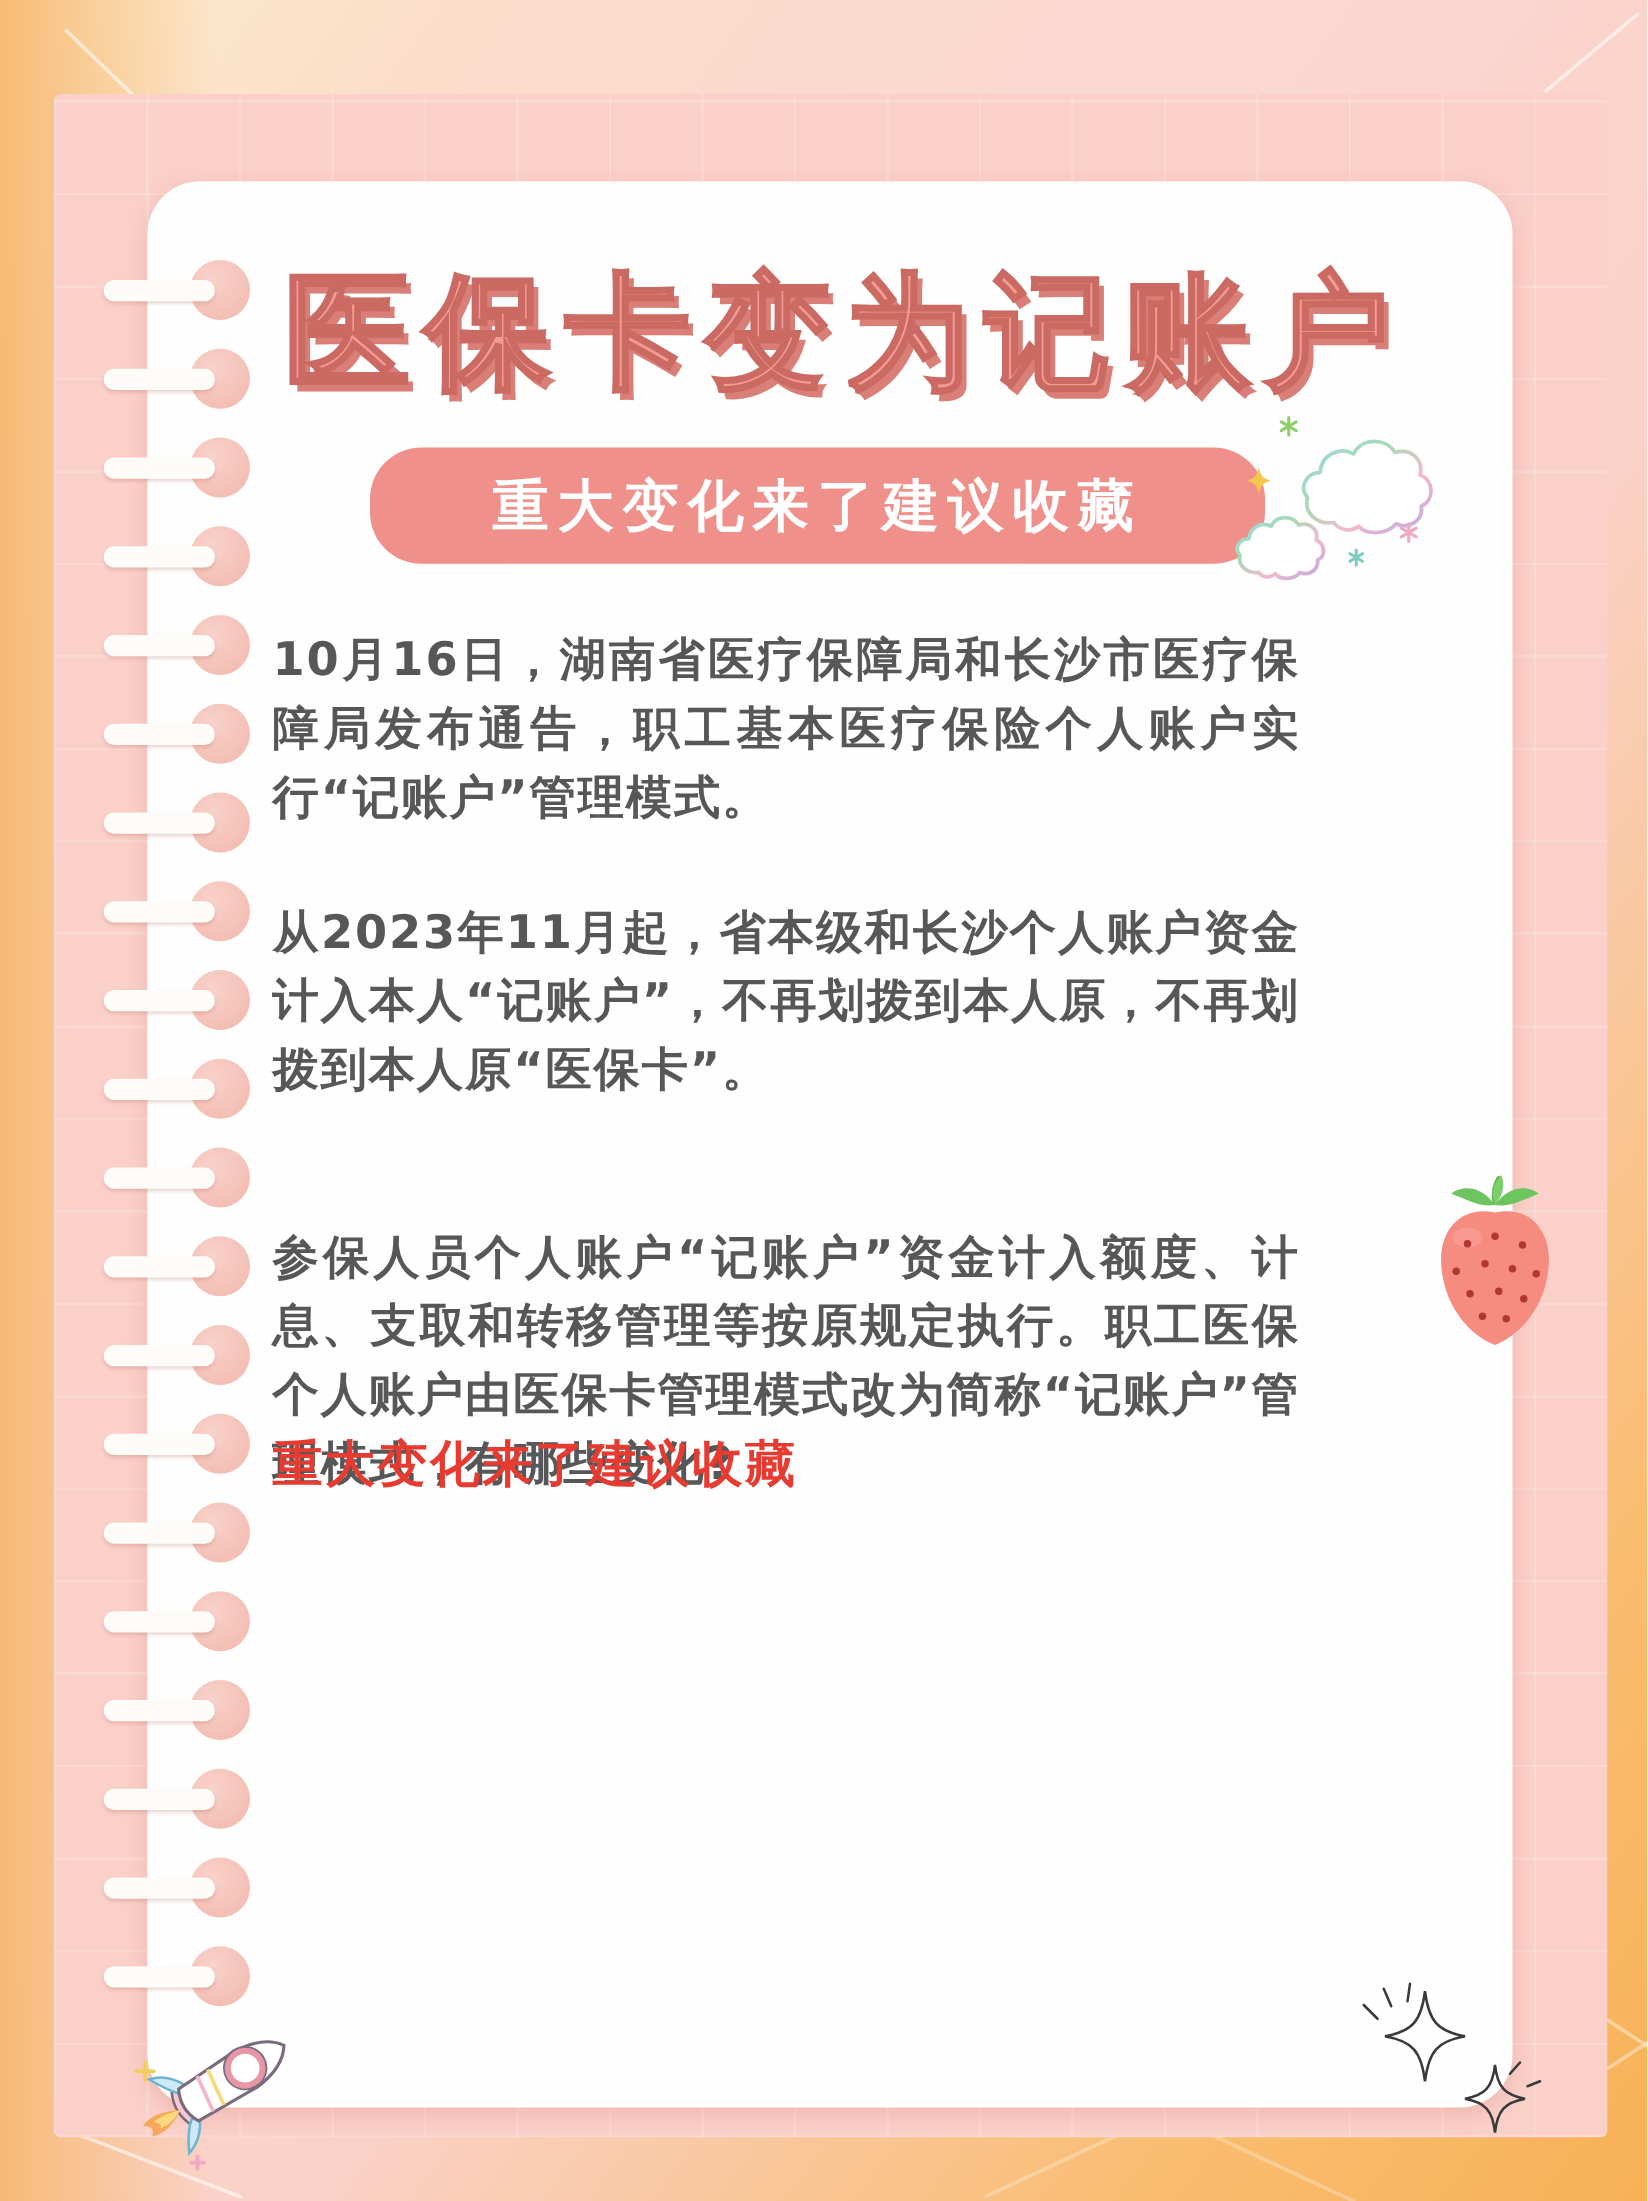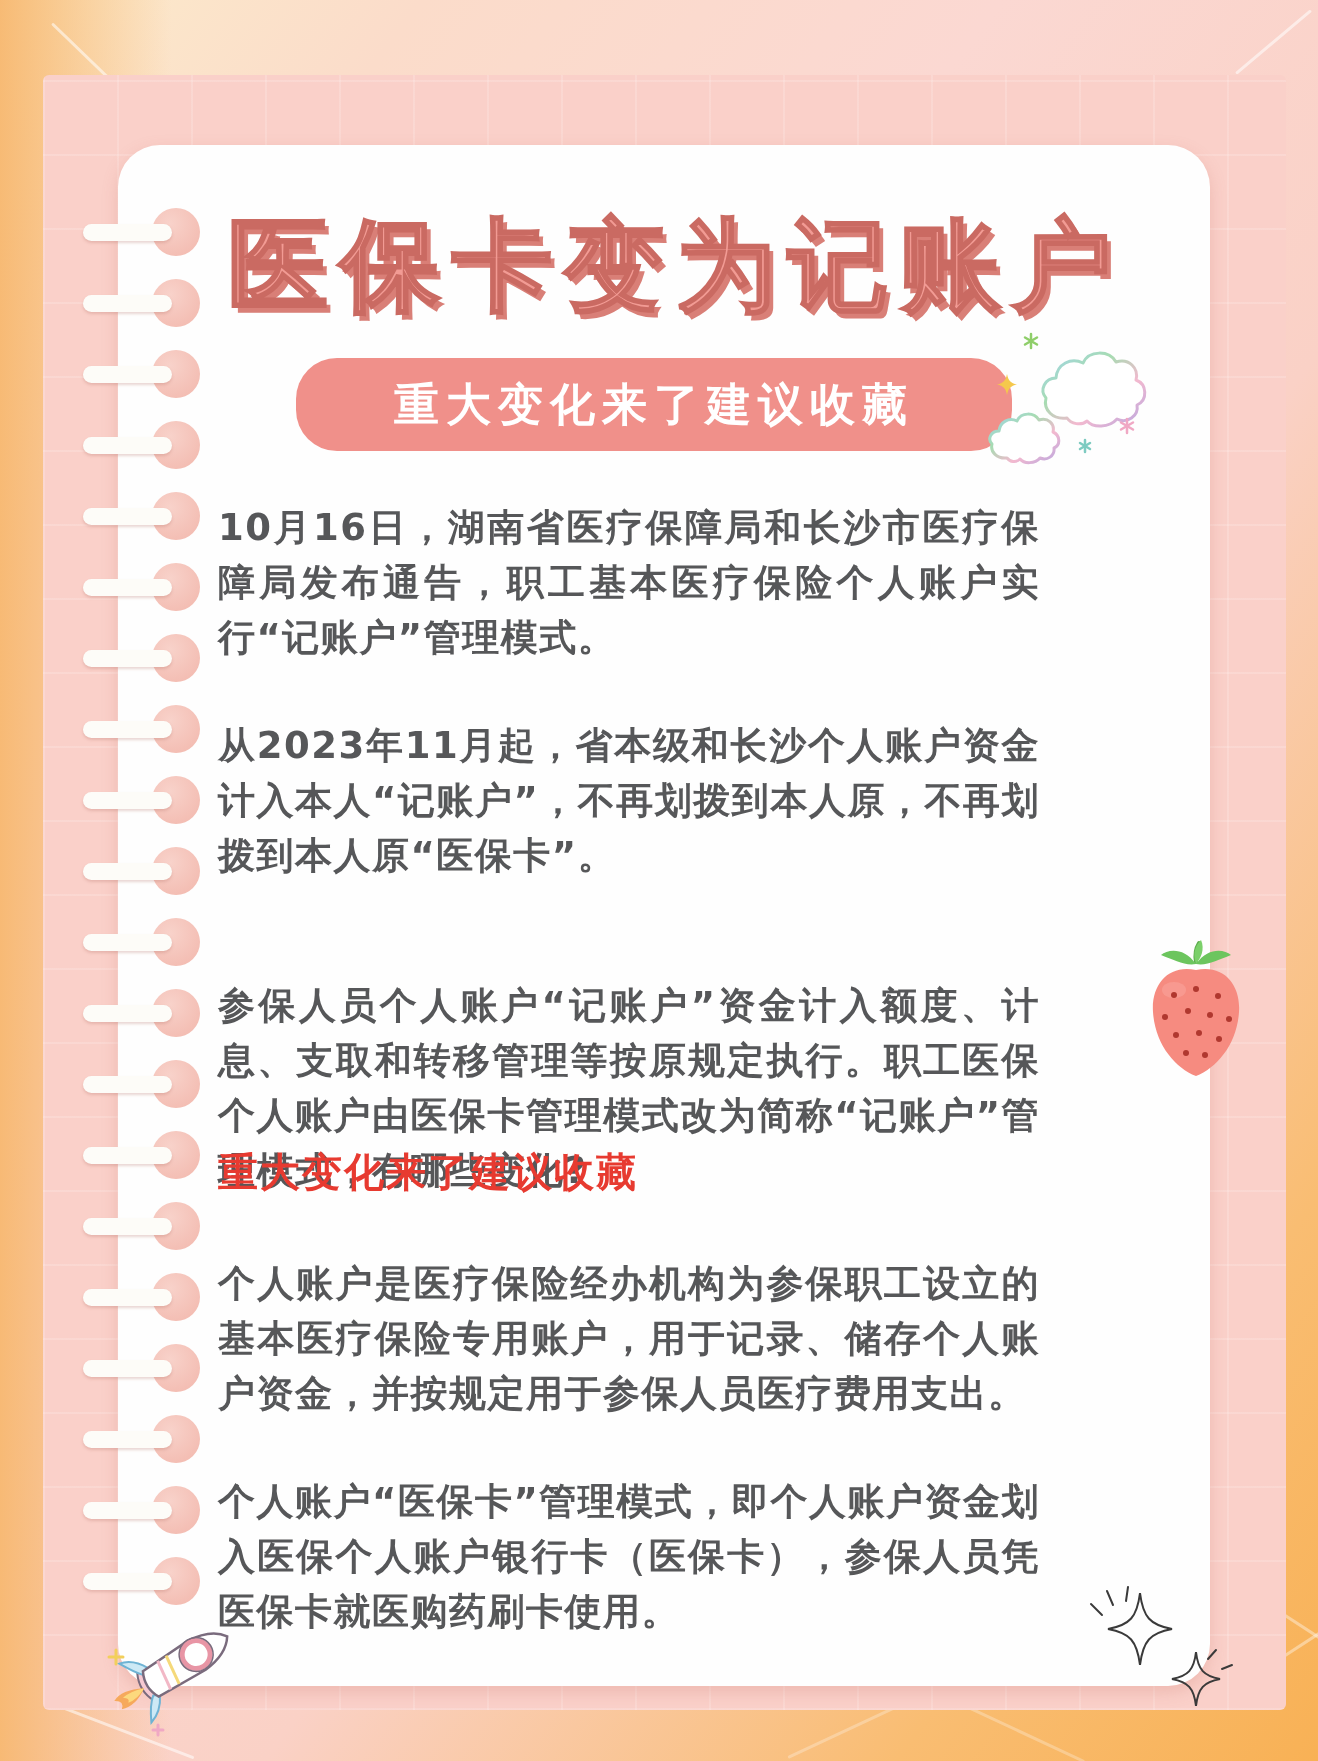--- a/index.html
+++ b/index.html
@@ -212,22 +212,20 @@
           <path d="M105 121 L115 127"></path>
           <path d="M115 121 L105 127"></path>
       </g>
     </g>
   </svg>
 
   <p class="para p1">10月16日，湖南省医疗保障局和长沙市医疗保障局发布通告，职工基本医疗保险个人账户实行“记账户”管理模式。</p>
   <p class="para p2">从2023年11月起，省本级和长沙个人账户资金计入本人“记账户”，不再划拨到本人原，不再划拨到本人原“医保卡”。</p>
   <p class="para p3">参保人员个人账户“记账户”资金计入额度、计息、支取和转移管理等按原规定执行。职工医保个人账户由医保卡管理模式改为简称“记账户”管理模式，有哪些变化?</p>
   <h2 class="section-heading">重大变化来了建议收藏</h2>
-  <p class="para p4">个人账户是医疗保险经办机构为参保职工设立的基本医疗保险专用账户，用于记录、储存个人账户资金，并按规定用于参保人员医疗费用支出。</p>
-  <p class="para p5">个人账户“医保卡”管理模式，即个人账户资金划入医保个人账户银行卡（医保卡），参保人员凭医保卡就医购药刷卡使用。</p>
 
   <svg class="deco strawberry" viewBox="0 0 116 152">
     <path d="M58 24 Q56 13 61 5" stroke="#5fae4f" stroke-width="4" fill="none" stroke-linecap="round"></path>
     <path d="M58 26 C46 9 30 11 23 17 C36 22 47 28 58 26 Z" fill="#6cc55e"></path>
     <path d="M58 26 C70 9 86 11 93 17 C80 22 69 28 58 26 Z" fill="#6cc55e"></path>
     <path d="M58 26 C54 14 58 7 63 2 C67 11 63 20 58 26 Z" fill="#7bd06a"></path>
     <path d="M58 32 C31 26 13 46 15 74 C17 106 37 130 58 138 C79 130 99 106 101 74 C103 46 85 26 58 32 Z" fill="#f68b80"></path>
     <ellipse cx="36" cy="52" rx="12" ry="8" fill="#f9a298" opacity="0.65"></ellipse>
     <g fill="#b0382f">
       <circle cx="36" cy="57" r="3"></circle>

